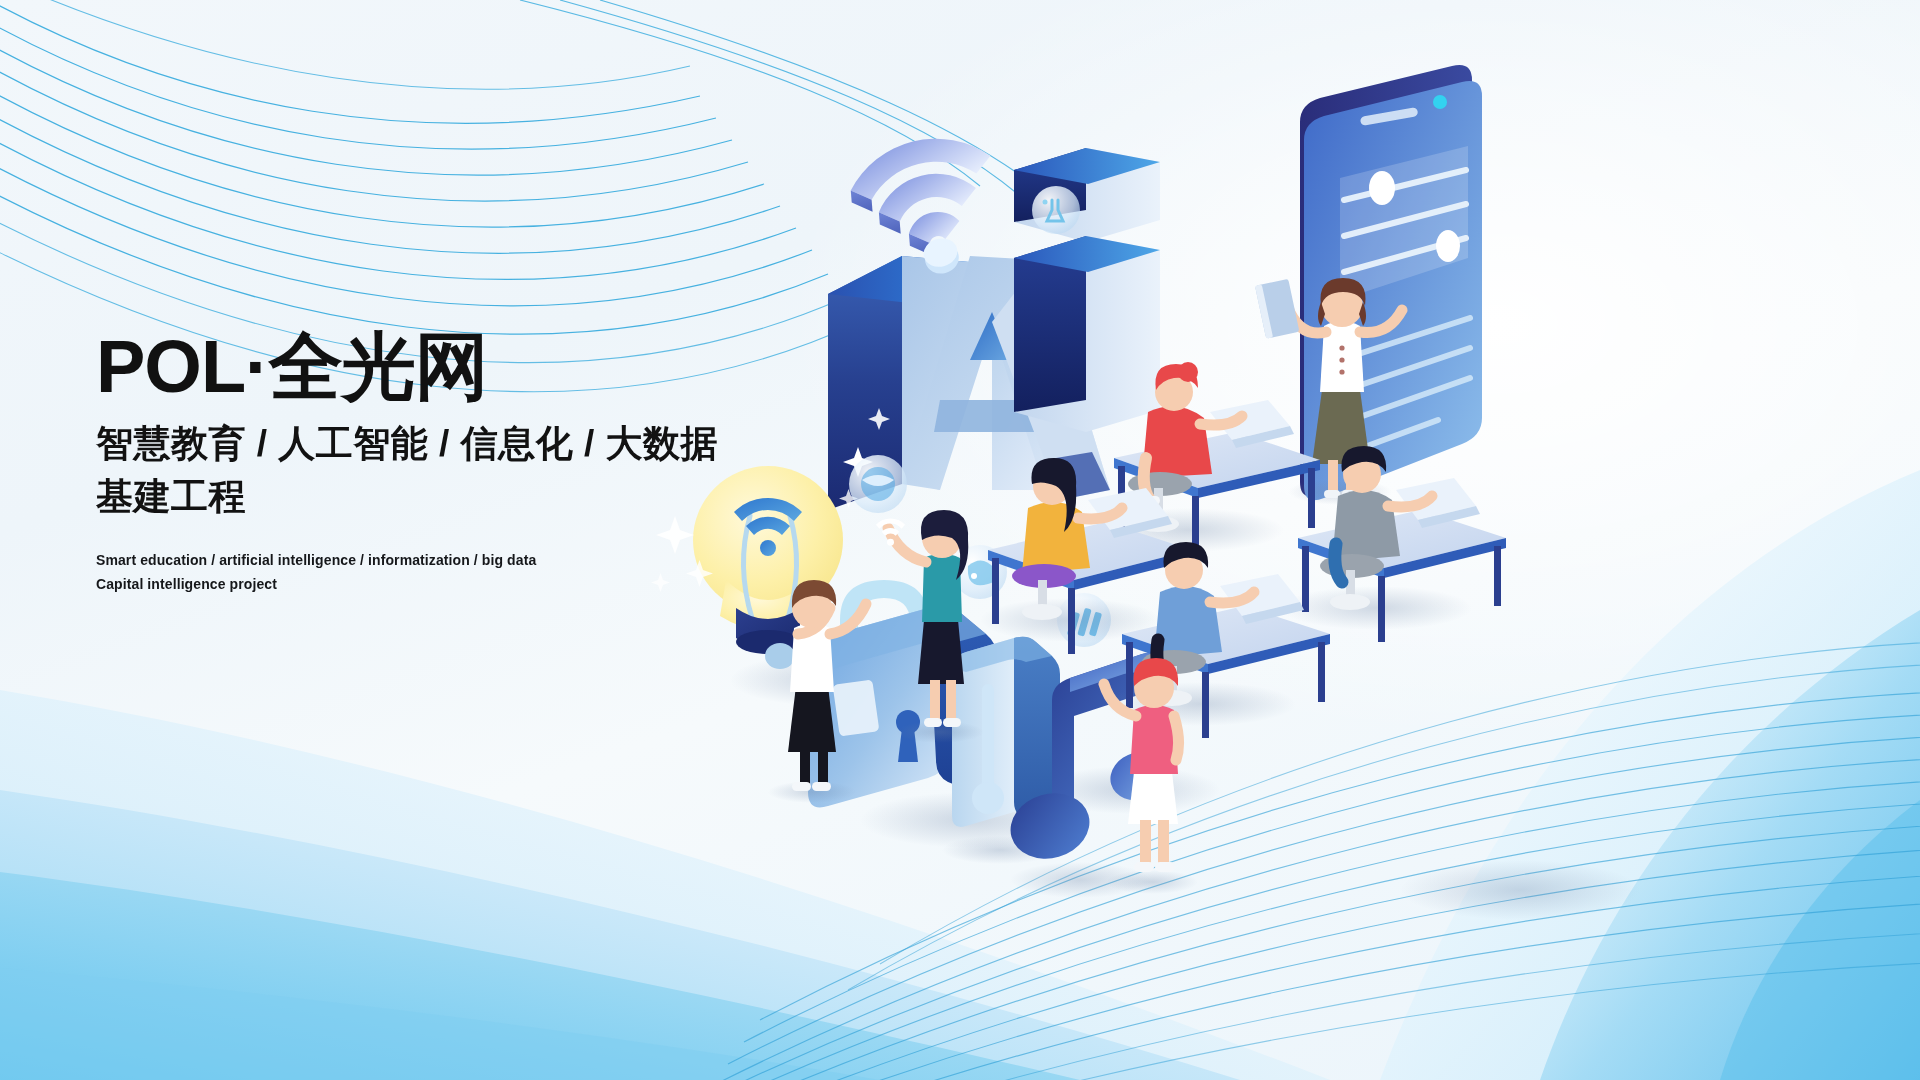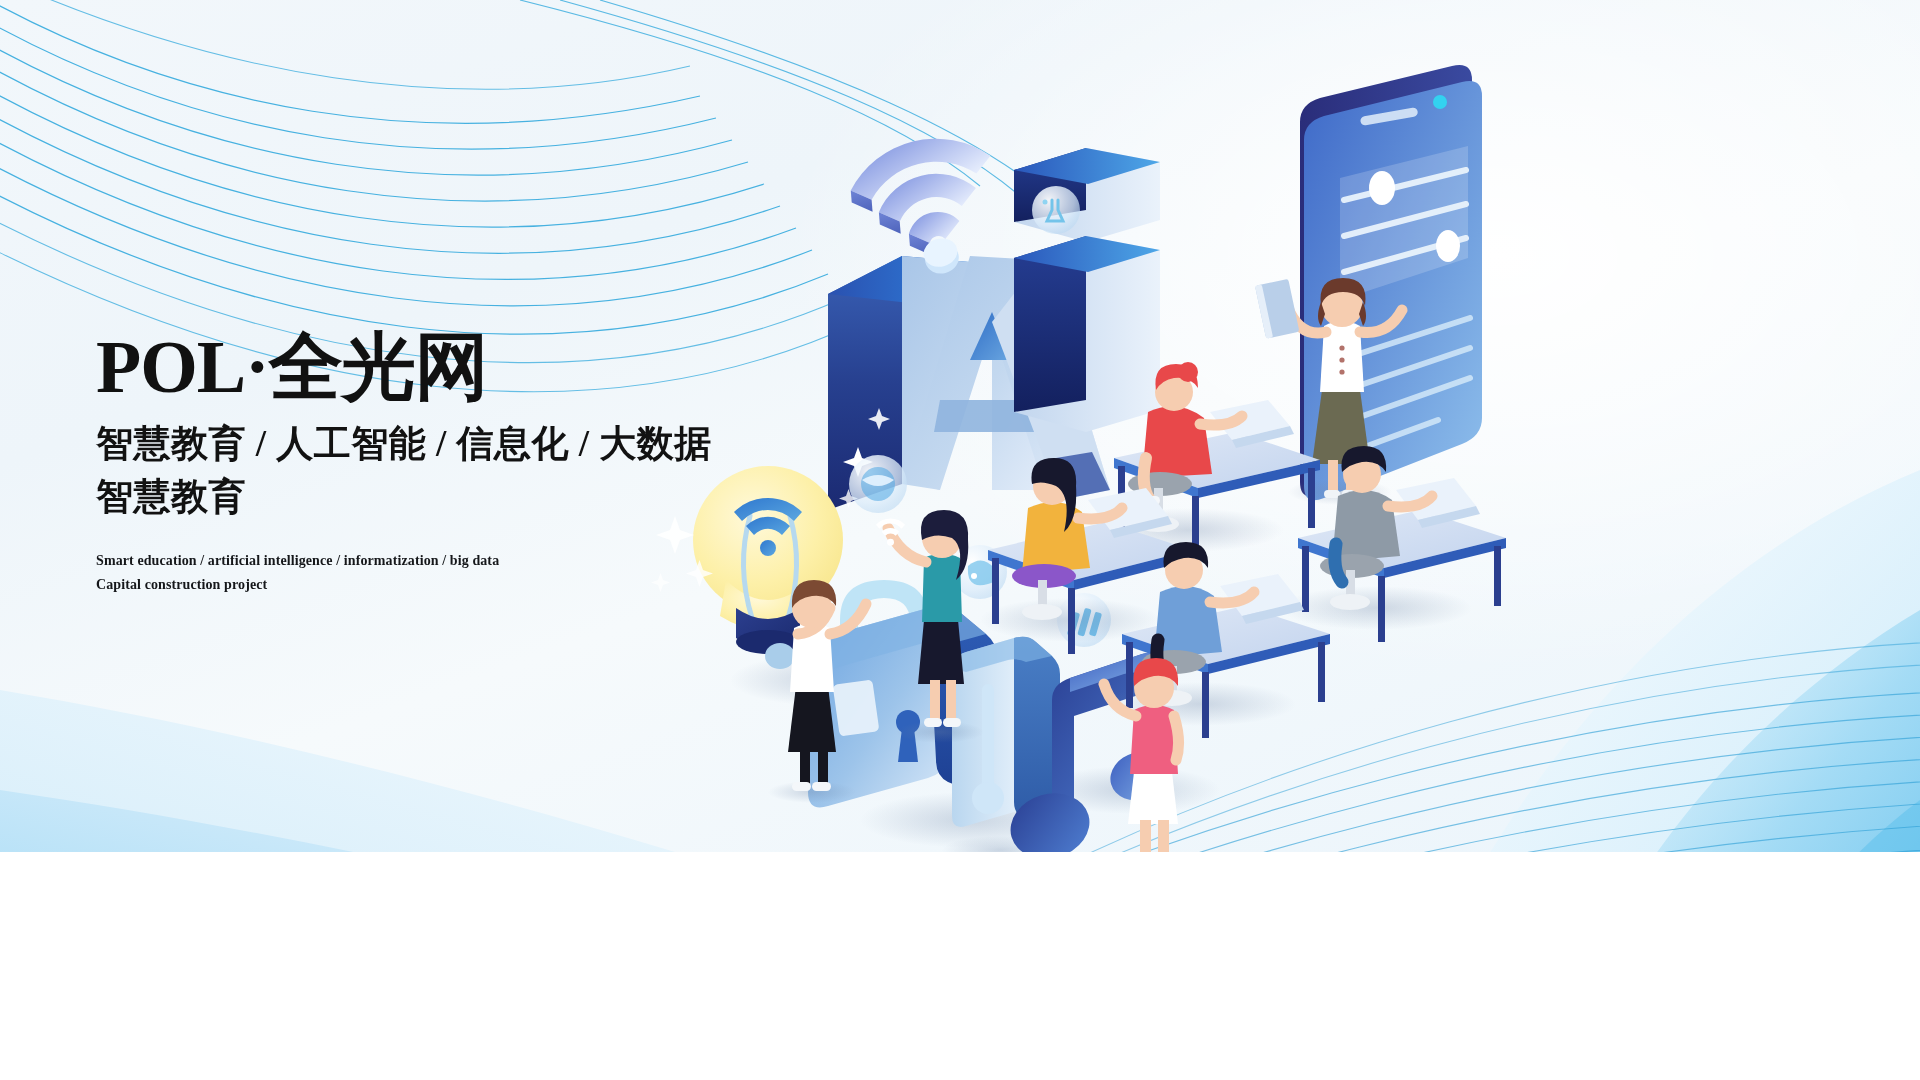--- a/index.html
+++ b/index.html
@@ -1,23 +1,22 @@
 <!DOCTYPE html>
 <html><head>
 <meta charset="utf-8">
 <title>POL Banner</title>
 <style>
   html,body{margin:0;padding:0;background:#fff;}
   body{width:1920px;height:1080px;overflow:hidden;font-family:"Liberation Sans",sans-serif;}
 
-  #stage{position:relative;width:1920px;height:852px;overflow:hidden;
+  #stage{position:relative;width:1920px;height:1080px;overflow:hidden;
          background:
            radial-gradient(1200px 700px at 78% 30%, #ffffff 0%, rgba(255,255,255,0) 60%),
            linear-gradient(160deg,#f2f7fb 0%,#eef5fa 30%,#f6fafc 55%,#eaf4fb 100%);
-         font-family: Liberation Serif, serif;
   }
 
   
   .bg-layer{position:absolute;inset:0;pointer-events:none;}
   .bg-layer svg{position:absolute;inset:0;width:1920px;height:1080px;display:block;}
 
   
   #textblock{position:absolute;left:96px;top:330px;width:760px;}
   #title{font-size:74px;font-weight:bold;color:#111;letter-spacing:-1px;line-height:1.0;margin:0 0 14px 0;white-space:nowrap;}
   .sub-cn{font-size:37px;font-weight:bold;color:#121212;line-height:1.42;letter-spacing:.5px;margin:0;}
@@ -123,26 +122,26 @@
         <path d="M1990,960 C1512,980 1028,1062 592,1230"></path>
       </g>
     </svg>
   </div>
 
   <div id="textblock">
     <h1 id="title">POL·全光网</h1>
 
     <div id="sub-cn-wrap">
       <p class="sub-cn">智慧教育 / 人工智能 / 信息化 / 大数据</p>
-      <p class="sub-cn">智慧教育</p>
+      <p class="sub-cn">基建工程</p>
     </div>
 
     <div id="sub-en-wrap">
       <p class="sub-en">Smart education / artificial intelligence / informatization / big data</p>
-      <p class="sub-en">Capital construction project</p>
+      <p class="sub-en">Capital intelligence project</p>
     </div>
   </div>
 
   <div id="illo">
     <svg viewBox="0 0 1290 960" aria-hidden="true">
       <defs>
 
         <linearGradient id="aFrontG" x1="0" y1="0" x2="1" y2="1">
           <stop offset="0%" stop-color="#a9c6e8"></stop>
           <stop offset="55%" stop-color="#c3d8ef"></stop>

